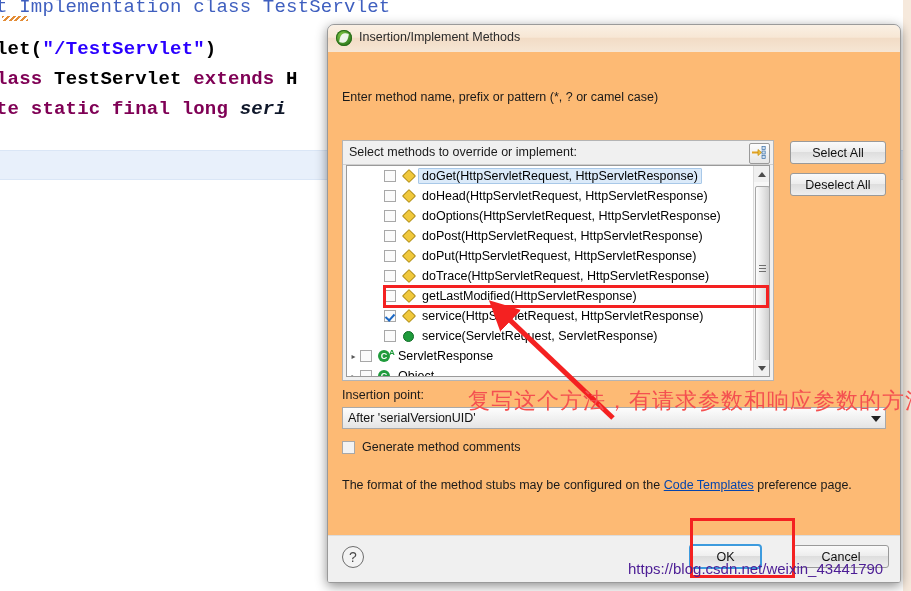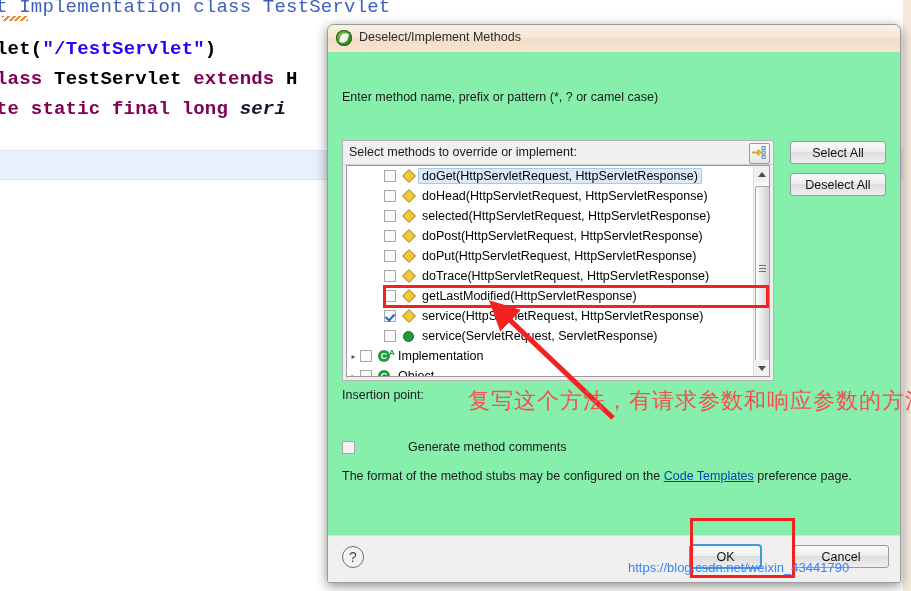--- a/index.html
+++ b/index.html
@@ -55,21 +55,21 @@
   }
   #title-icon:after{
     content:"";position:absolute;left:4px;top:3px;width:8px;height:10px;
     background:#ffffff;border-radius:60% 10% 60% 10%;transform:rotate(12deg);opacity:.9;
   }
   #title-text{
     position:absolute;left:31px;top:5px;font-size:12.5px;color:#2b2b2b;
   }
 
   #dlg-body{position:absolute;left:0;right:0;top:27px;bottom:0;background:#f0f0f0;}
-  #dlg-content{position:absolute;left:0;right:0;top:0;bottom:46px;background:#86efac;}
+  #dlg-content{position:absolute;left:0;right:0;top:0;bottom:46px;background:#fdba74;}
   #dlg-footer{
     position:absolute;left:0;right:0;bottom:0;height:46px;
     background:#f0f0f0;border-top:1px solid #dcdcdc;
   }
 
   .lbl{position:absolute;font-size:12.5px;color:#1a1a1a;}
 
   #search-input{
     position:absolute;left:14px;top:59px;width:365px;height:21px;
     background:#ffffff;border:1px solid #a9a9a9;border-top-color:#7a7a7a;
@@ -193,21 +193,21 @@
   .anno-box{position:absolute;border:3px solid #f42121;box-sizing:border-box;pointer-events:none;}
   #anno-row{left:383px;top:285px;width:386px;height:23px;}
   #anno-ok{left:690px;top:518px;width:105px;height:60px;}
   #anno-arrow{position:absolute;left:470px;top:285px;width:160px;height:145px;pointer-events:none;}
   #anno-text{
     position:absolute;left:468px;top:386px;font-size:22px;color:#f45050;
     font-family:"DejaVu Sans","Liberation Serif",serif;white-space:nowrap;
     letter-spacing:1px;
   }
   #watermark{
-    position:absolute;left:628px;top:560px;font-size:13px;color:#3b82f6;
+    position:absolute;left:628px;top:560px;font-size:15px;color:#4c1d95;
     font-family:"Liberation Sans",sans-serif;white-space:nowrap;
   }
 </style>
 </head>
 <body>
 
 <div id="editor">
   <div class="code-line cl-comment" style="top:-4px;left:-4px;">t Implementation class TestServlet</div>
   <div class="squiggle"></div>
 
@@ -218,21 +218,21 @@
   <div class="code-line" style="top:98px;left:-4px;"><span class="cl-kw">te static final long </span><span class="cl-field">seri</span></div>
 
   <div id="hl-line" style="top:150px;"></div>
   <div id="right-strip"></div>
 </div>
 
 <div id="dialog" style="left:327px;top:24px;width:572px;height:557px;">
 
   <div id="titlebar">
     <div id="title-icon"></div>
-    <div id="title-text">Deselect/Implement Methods</div>
+    <div id="title-text">Insertion/Implement Methods</div>
 
   </div>
 
   <div id="dlg-body">
     <div id="dlg-content">
 
       <div class="lbl" style="left:14px;top:38px;">Enter method name, prefix or pattern (*, ? or camel case)</div>
 
 
       <div id="list-group">
@@ -269,21 +269,21 @@
               </span>
               <span class="tlabel">doHead(HttpServletRequest, HttpServletResponse)</span>
             </div>
             <div class="trow">
               <span class="twist"></span>
               <span style="width: 24px; flex: 0 0 24px;"></span>
               <span class="cbox"></span>
               <span class="mico">
                 <span class="diamond"></span>
               </span>
-              <span class="tlabel">selected(HttpServletRequest, HttpServletResponse)</span>
+              <span class="tlabel">doOptions(HttpServletRequest, HttpServletResponse)</span>
             </div>
             <div class="trow">
               <span class="twist"></span>
               <span style="width: 24px; flex: 0 0 24px;"></span>
               <span class="cbox"></span>
               <span class="mico">
                 <span class="diamond"></span>
               </span>
               <span class="tlabel">doPost(HttpServletRequest, HttpServletResponse)</span>
             </div>
@@ -332,21 +332,21 @@
               </span>
               <span class="tlabel">service(ServletRequest, ServletResponse)</span>
             </div>
             <div class="trow">
               <span class="twist">▸</span>
               <span class="cbox"></span>
               <span class="cls-ico">
                 <span class="cc">C</span>
                 <span class="sup">A</span>
               </span>
-              <span class="tlabel">Implementation</span>
+              <span class="tlabel">ServletResponse</span>
             </div>
             <div class="trow">
               <span class="twist">▸</span>
               <span class="cbox"></span>
               <span class="cls-ico">
                 <span class="cc">C</span>
               </span>
               <span class="tlabel">Object</span>
             </div>
           </div>
@@ -361,25 +361,29 @@
           <div class="sb-arrow" id="sb-down">
               <div class="tri down"></div>
             </div>
         </div>
       </div>
 
       <div class="btn" id="btn-select-all">Select All</div>
       <div class="btn" id="btn-deselect-all">Deselect All</div>
 
       <div class="lbl" style="left:14px;top:336px;">Insertion point:</div>
+      <div id="combo">
+        <span>After 'serialVersionUID'</span>
+        <div id="combo-arrow"></div>
+      </div>
 
       <div id="gen-cb"></div>
-      <div class="lbl" style="left:34px;top:388px;margin-left:46px;">Generate method comments</div>
-
-      <div class="lbl" style="left:14px;top:417px;text-align:right;"><span>The format of the method stubs may be configured on the </span><span id="link">Code Templates</span><span> preference page.</span></div>
+      <div class="lbl" style="left:34px;top:388px;">Generate method comments</div>
+
+      <div class="lbl" style="left:14px;top:426px;text-align:right;"><span>The format of the method stubs may be configured on the </span><span id="link">Code Templates</span><span> preference page.</span></div>
 
       <div id="info-ico">i</div>
       <div class="lbl" style="left:36px;top:498px;">1 of 26 selected.</div>
     </div>
 
     <div id="dlg-footer">
       <div id="help-btn">?</div>
       <div id="btn-ok">OK</div>
       <div id="btn-cancel">Cancel</div>
     </div>

